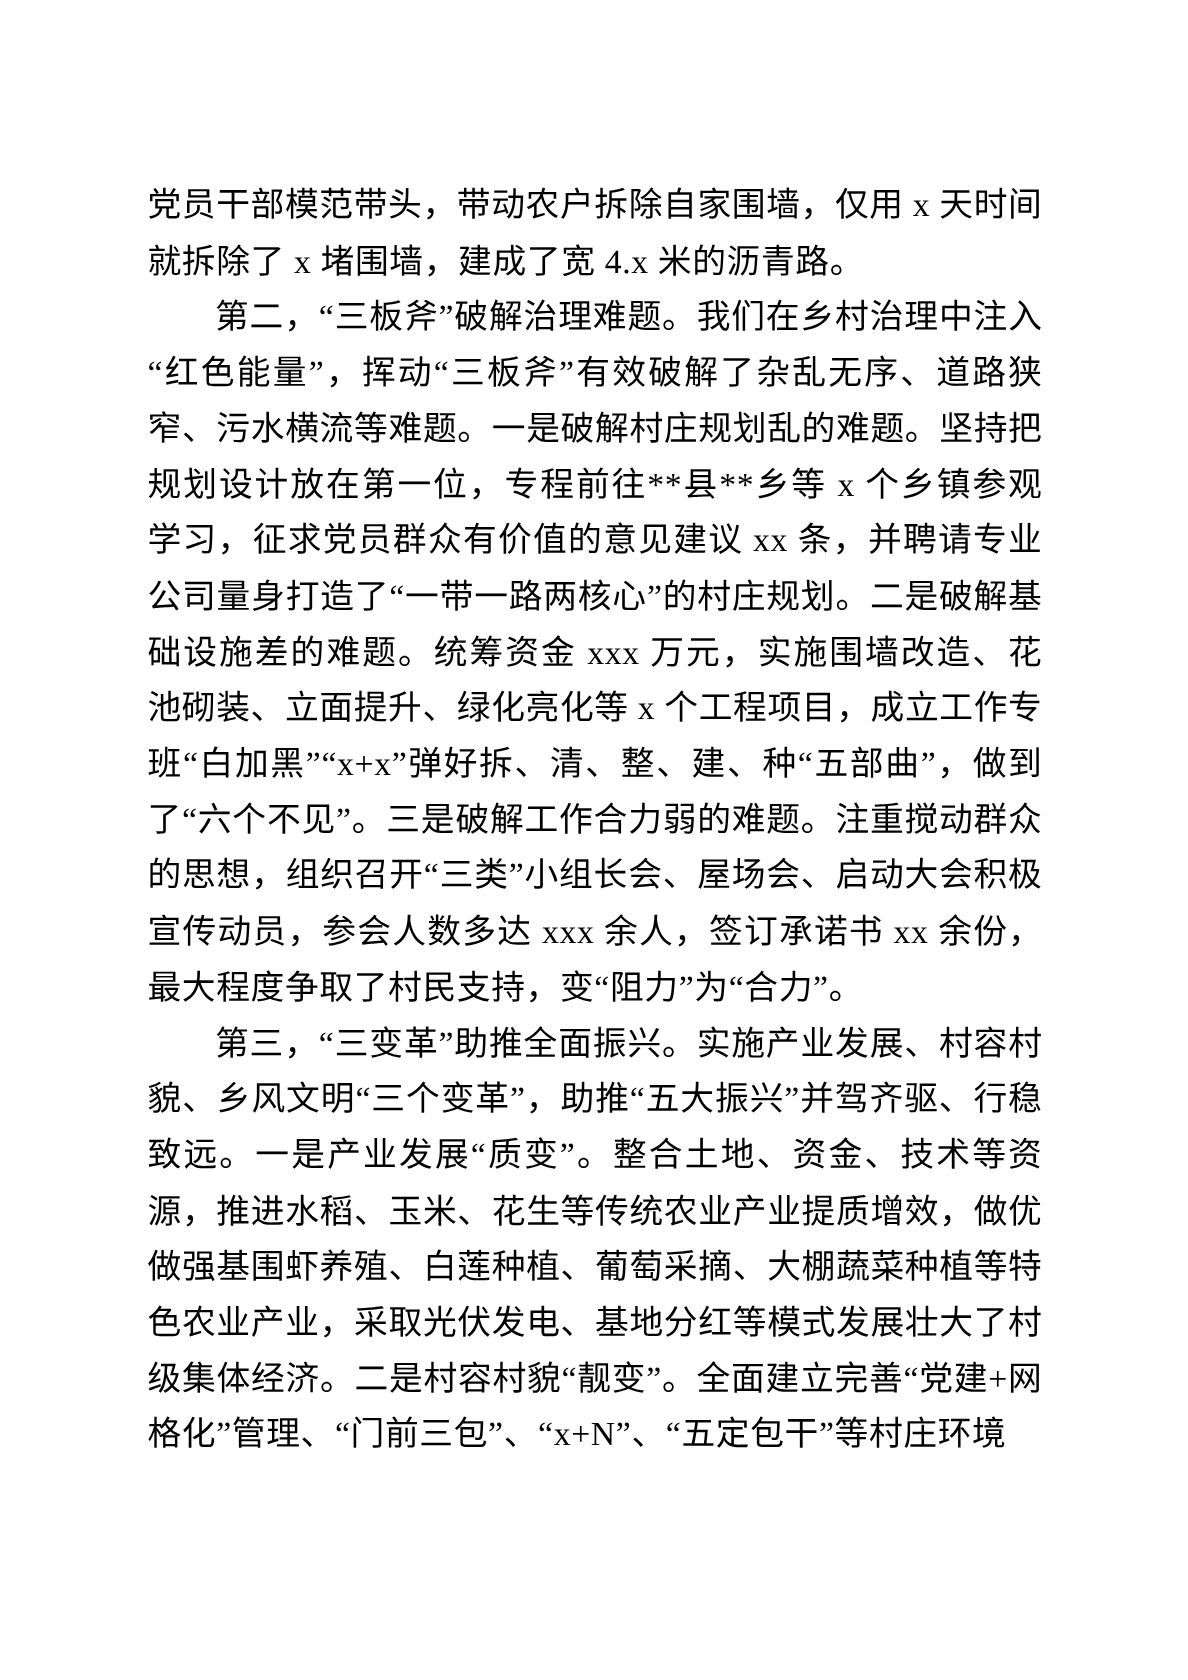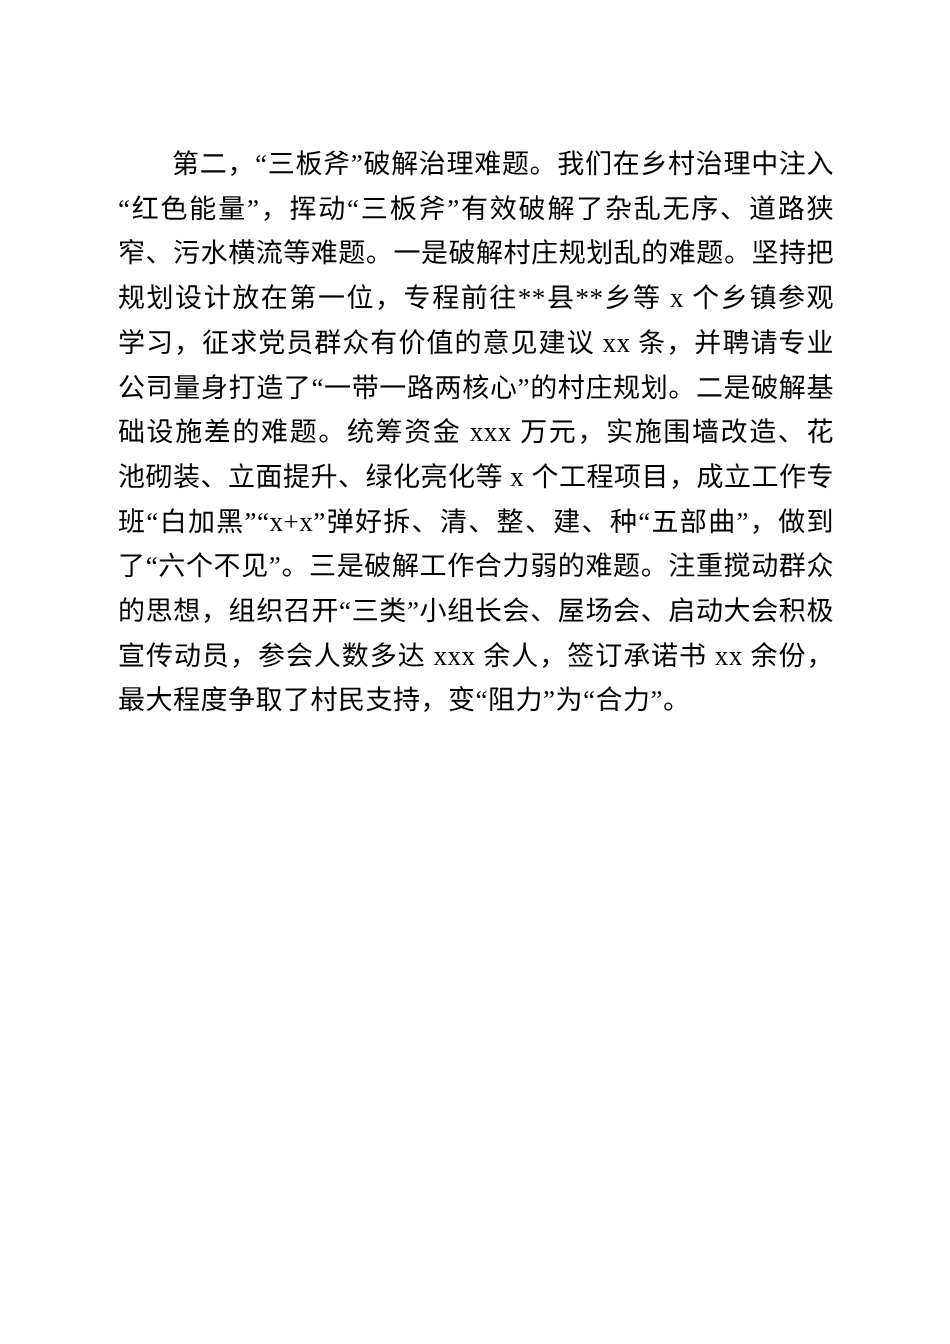--- a/index.html
+++ b/index.html
@@ -38,18 +38,20 @@
   .para-lead {
     font-weight: normal;
   }
 </style>
 </head>
 <body>
 
 <div class="page">
   <div class="text-block">
 
+    <p class="para continuation"><span>党员干部模范带头，带动农户拆除自家围墙，仅用 x 天时间就拆除了 x 堵围墙，建成了宽 4.x 米的沥青路。</span></p>
 
     <p class="para"><span class="para-lead">第二，“三板斧”破解治理难题。</span><span>我们在乡村治理中注入“红色能量”，挥动“三板斧”有效破解了杂乱无序、道路狭窄、污水横流等难题。一是破解村庄规划乱的难题。坚持把规划设计放在第一位，专程前往**县**乡等 x 个乡镇参观学习，征求党员群众有价值的意见建议 xx 条，并聘请专业公司量身打造了“一带一路两核心”的村庄规划。二是破解基础设施差的难题。统筹资金 xxx 万元，实施围墙改造、花池砌装、立面提升、绿化亮化等 x 个工程项目，成立工作专班“白加黑”“x+x”弹好拆、清、整、建、种“五部曲”，做到了“六个不见”。三是破解工作合力弱的难题。注重搅动群众的思想，组织召开“三类”小组长会、屋场会、启动大会积极宣传动员，参会人数多达 xxx 余人，签订承诺书 xx 余份，最大程度争取了村民支持，变“阻力”为“合力”。</span></p>
 
+    <p class="para"><span class="para-lead">第三，“三变革”助推全面振兴。</span><span>实施产业发展、村容村貌、乡风文明“三个变革”，助推“五大振兴”并驾齐驱、行稳致远。一是产业发展“质变”。整合土地、资金、技术等资源，推进水稻、玉米、花生等传统农业产业提质增效，做优做强基围虾养殖、白莲种植、葡萄采摘、大棚蔬菜种植等特色农业产业，采取光伏发电、基地分红等模式发展壮大了村级集体经济。二是村容村貌“靓变”。全面建立完善“党建+网格化”管理、“门前三包”、“x+N”、“五定包干”等村庄环境</span></p>
 
   </div>
 </div>
 
 </body></html>

